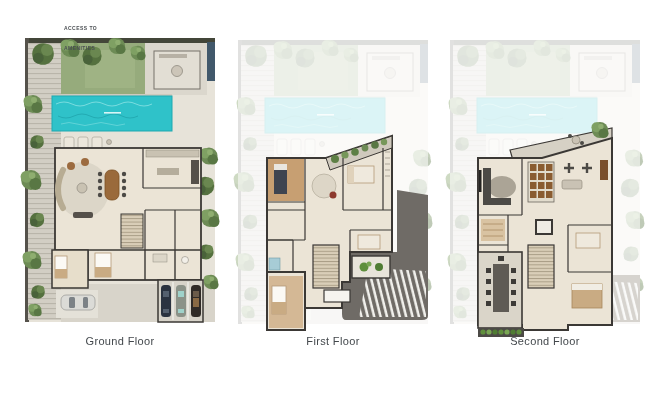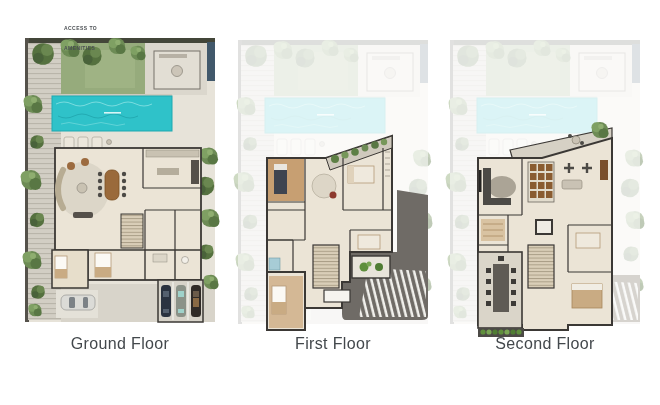--- a/index.html
+++ b/index.html
@@ -8,21 +8,21 @@
     font-family:"Liberation Sans",sans-serif;position:relative;
   }
   .canvas{position:absolute;inset:0;}
   .access-note{
     position:absolute;left:64px;top:12px;
     font-size:5px;line-height:6.5px;letter-spacing:.45px;
     font-weight:600;color:#4b4f53;white-space:pre;
   }
   .floor-label{
     position:absolute;width:190px;text-align:center;top:335px;
-    font-size:16px;letter-spacing:.35px;color:#43484c;font-weight:400;
+    font-size:11px;letter-spacing:.35px;color:#43484c;font-weight:400;
   }
   #lbl-ground{left:25px;}
   #lbl-first{left:238px;}
   #lbl-second{left:450px;}
   svg{position:absolute;left:0;top:0;}
   .wall{stroke:#3b3835;fill:none;}
   .floor{fill:#ebe4d6;}
 </style>
 </head>
 <body>

